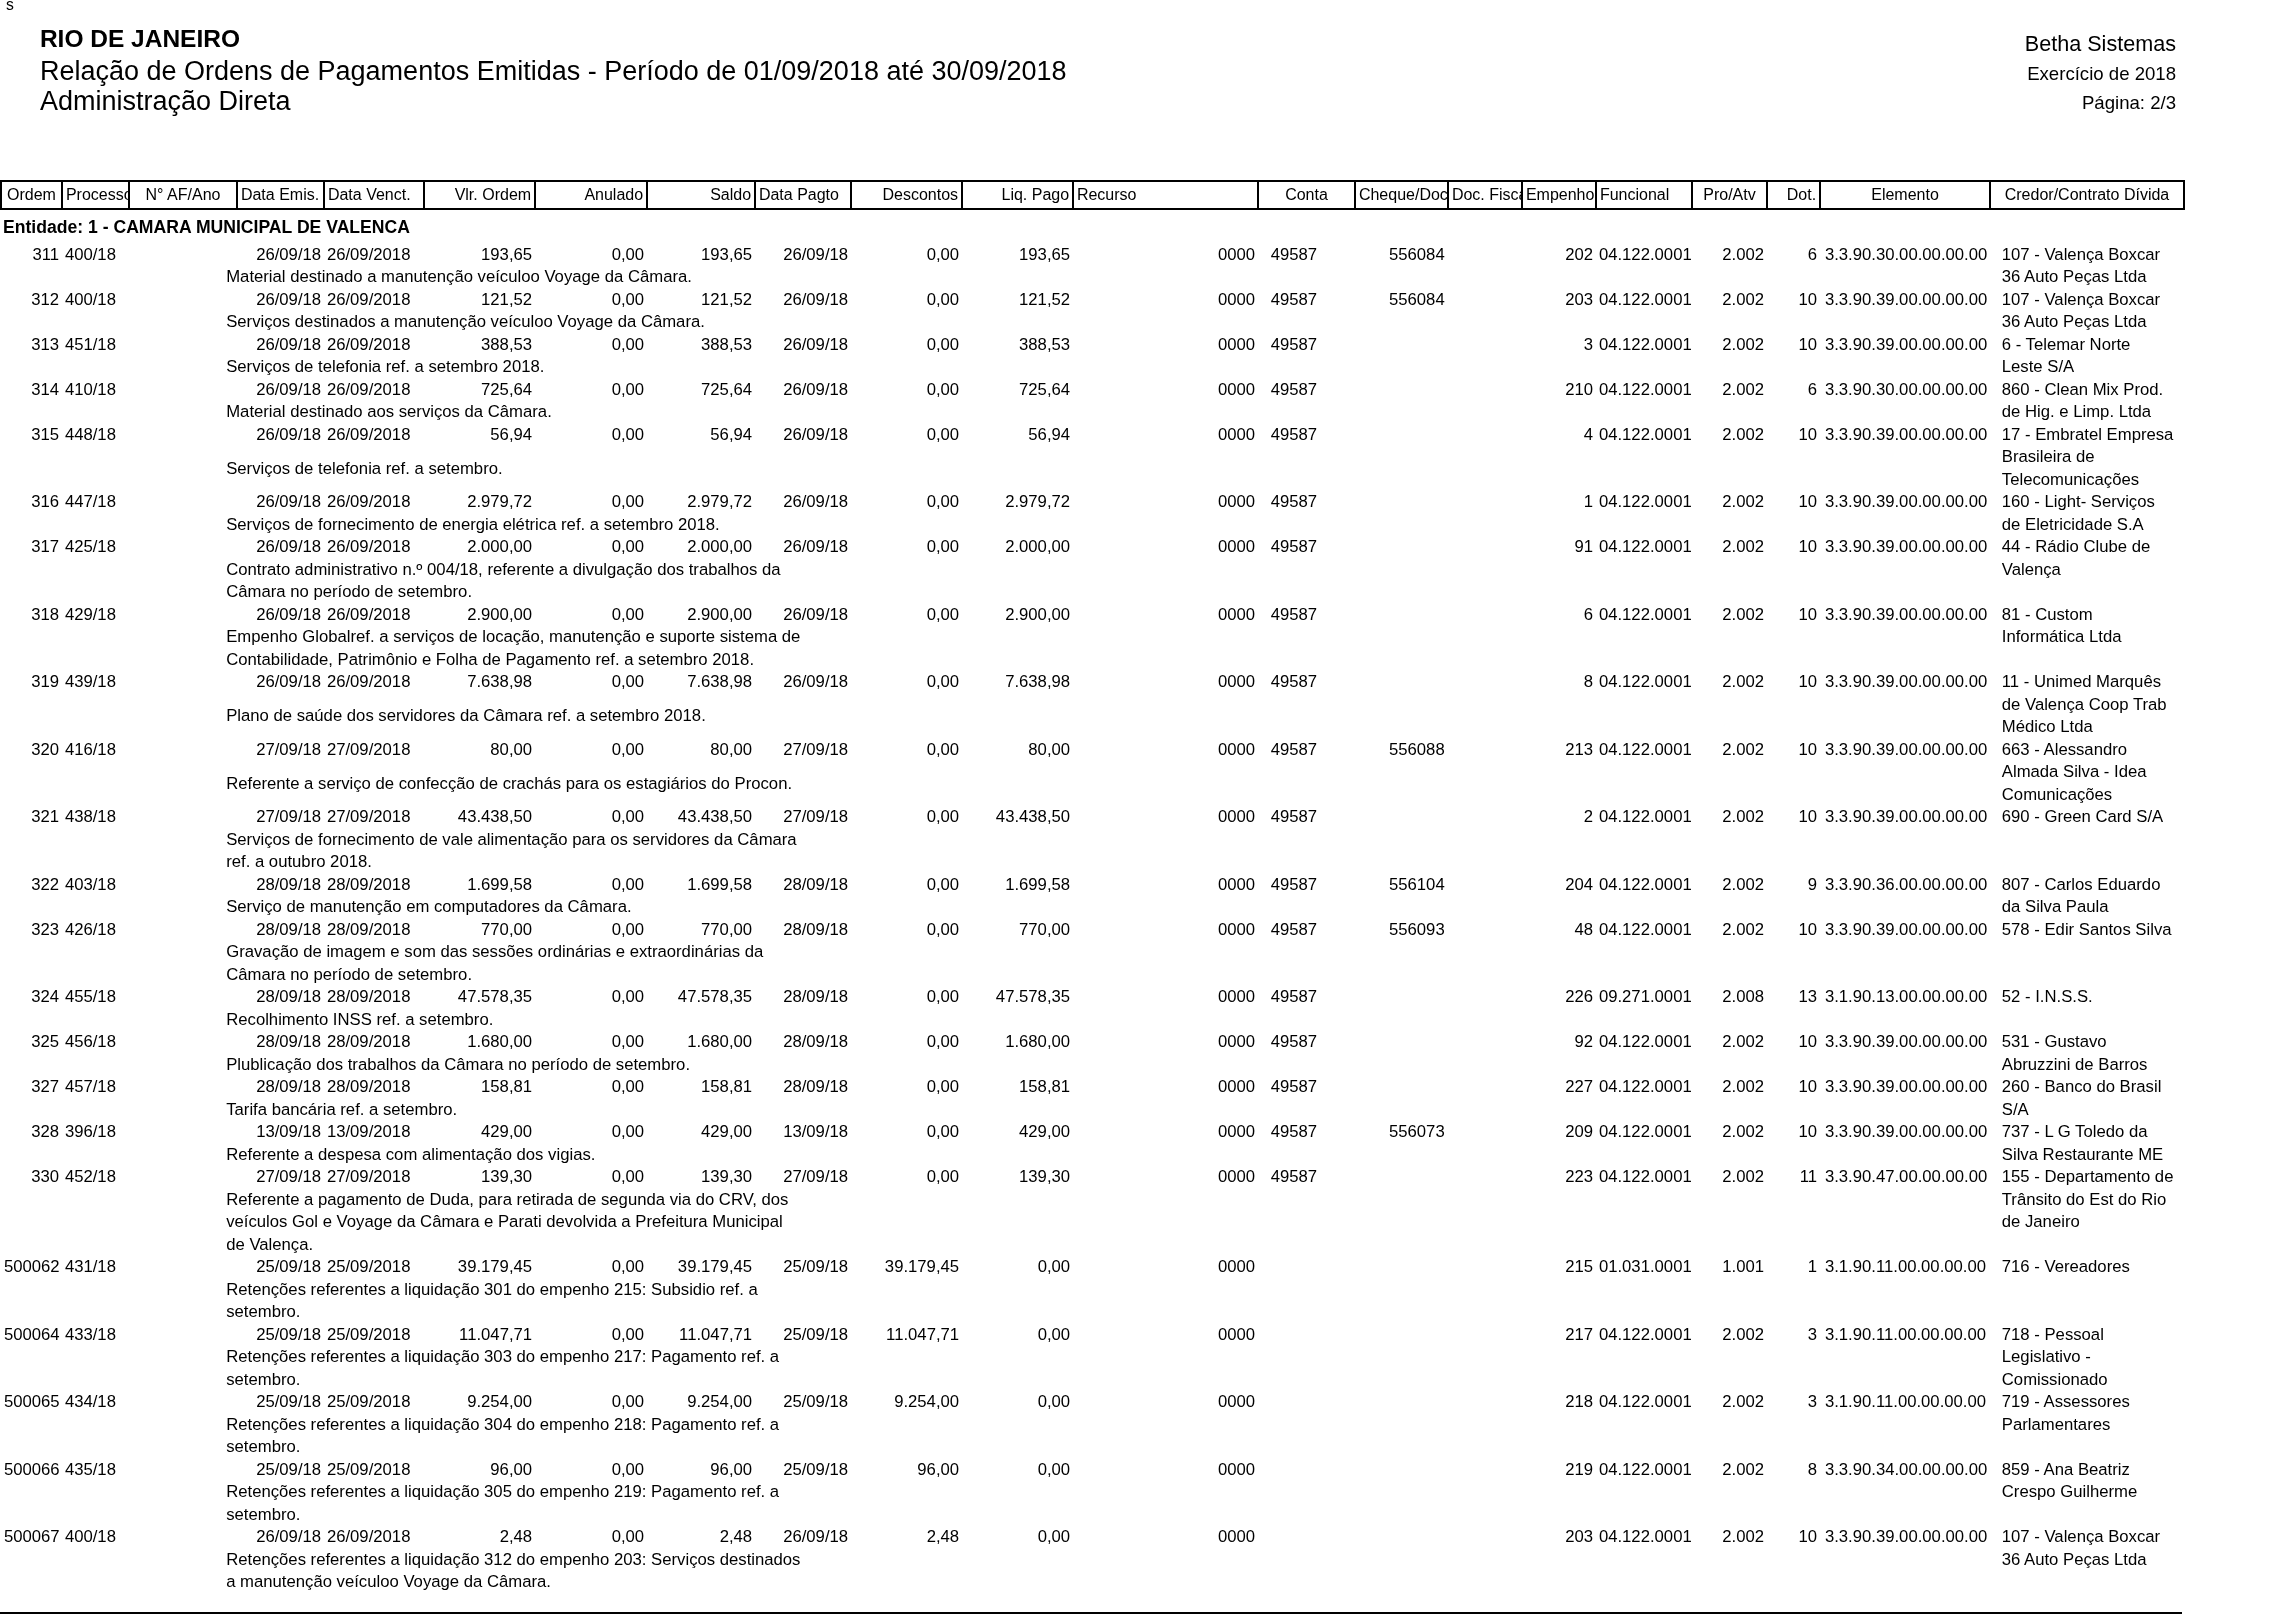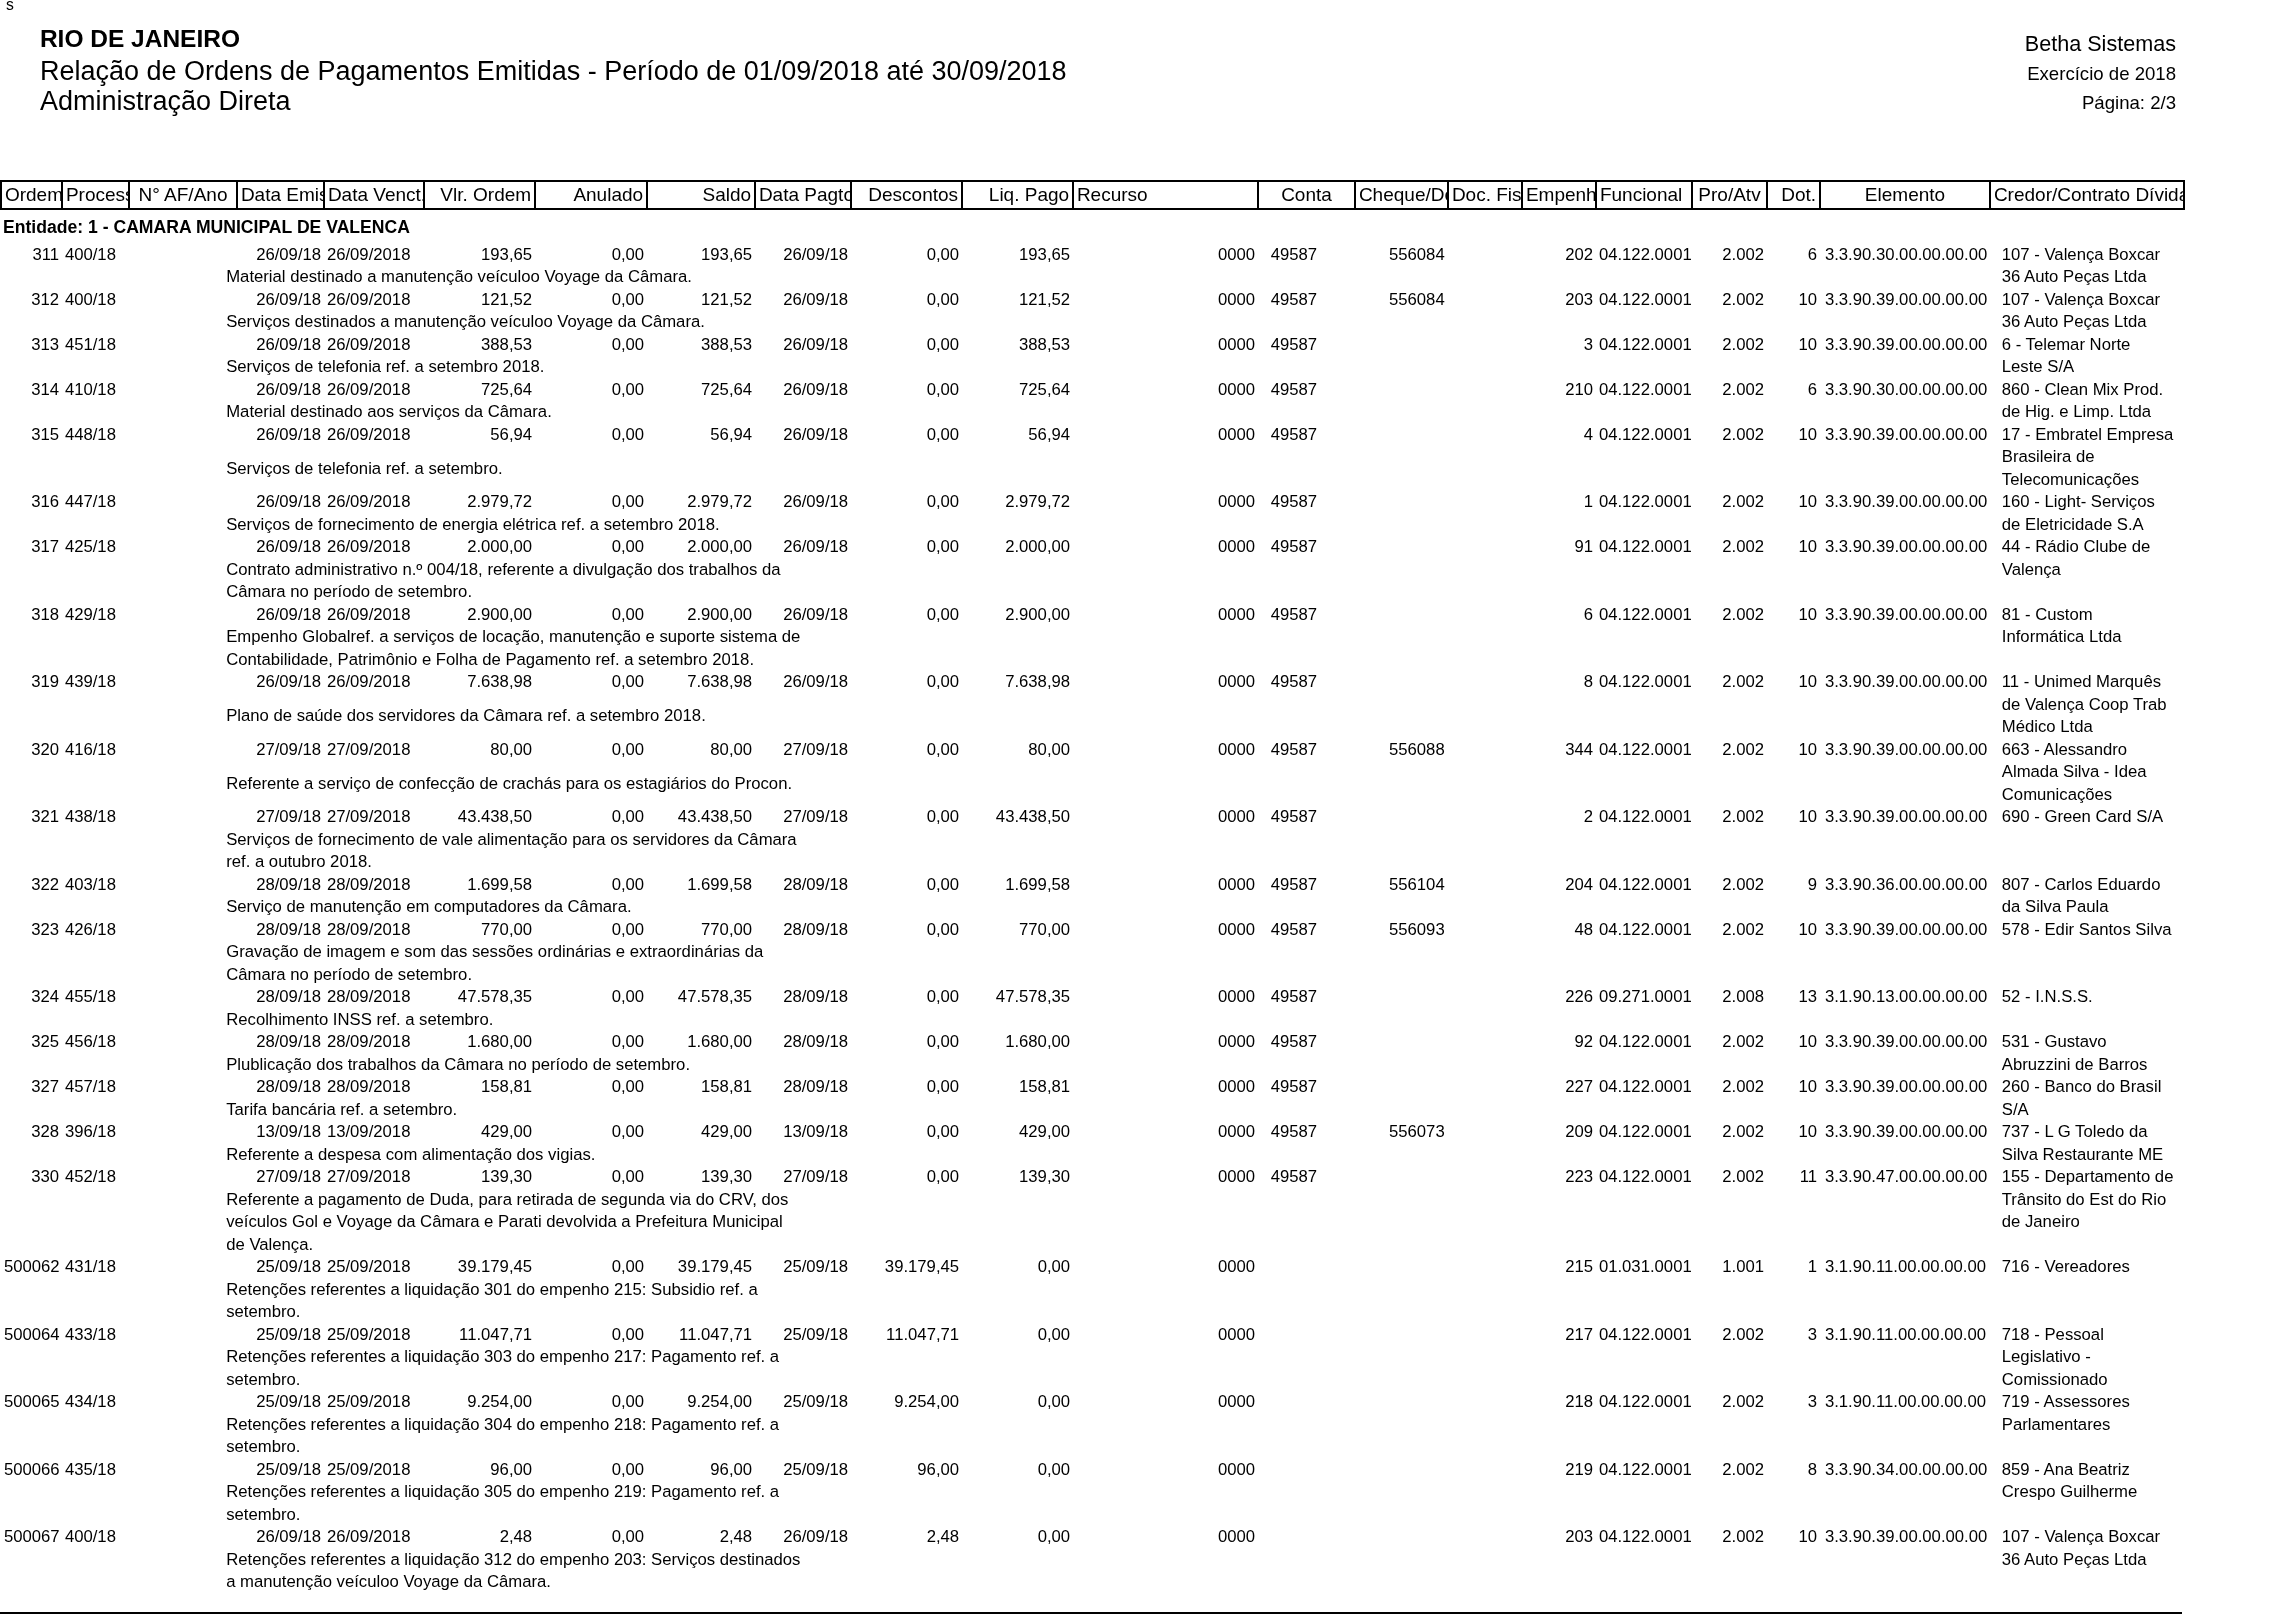--- a/index.html
+++ b/index.html
@@ -15,21 +15,21 @@
   .hdr-right .r1{font-size:21.6px;line-height:30px;}
   .hdr-right .r2{font-size:18.6px;line-height:29px;}
 
   table{
     position:absolute;left:0;top:180px;width:2182px;
     border-collapse:collapse;table-layout:fixed;font-size:16.7px;
   }
   th{
     border:2px solid #000;border-bottom:2.9px solid #000;
     font-weight:400;height:25.5px;padding:0 2.9px;
-    white-space:nowrap;overflow:hidden;font-size:19px;
+    white-space:nowrap;overflow:hidden;font-size:16px;
   }
   td{padding:0 2.9px;vertical-align:top;line-height:22.5px;white-space:nowrap;font-size:16.7px;}
   .entity td{font-weight:bold;font-size:17.6px;padding:6.9px 0 4.9px 2px;line-height:22.5px;}
   .al{text-align:left}.ar{text-align:right}.ac{text-align:center}
   .desc-inner{margin-left:-13.7px;white-space:pre-line;}
   .credor{white-space:pre-line;padding-left:11.8px;padding-right:2px;}
   .conta{padding-left:12.7px;}
   .cheque{padding-left:34px;}
   .elem{padding-left:4.9px;padding-right:2px;}
   .bottom-rule{position:absolute;left:0;top:1612px;width:2182px;border-top:2px solid #000;height:0;}
@@ -396,21 +396,21 @@
         <td class="ar">80,00</td>
         <td class="ar">0,00</td>
         <td class="ar">80,00</td>
         <td class="ar">27/09/18</td>
         <td class="ar">0,00</td>
         <td class="ar">80,00</td>
         <td class="ar">0000</td>
         <td class="al conta">49587</td>
         <td class="al cheque">556088</td>
         <td class="al"></td>
-        <td class="ar">344</td>
+        <td class="ar">213</td>
         <td class="al">04.122.0001</td>
         <td class="ar">2.002</td>
         <td class="ar">10</td>
         <td class="al elem">3.3.90.39.00.00.00.00</td>
         <td class="al credor" rowspan="2">663 - Alessandro
 Almada Silva - Idea
 Comunicações</td>
       </tr>
       <tr>
         <td colspan="3"></td>

